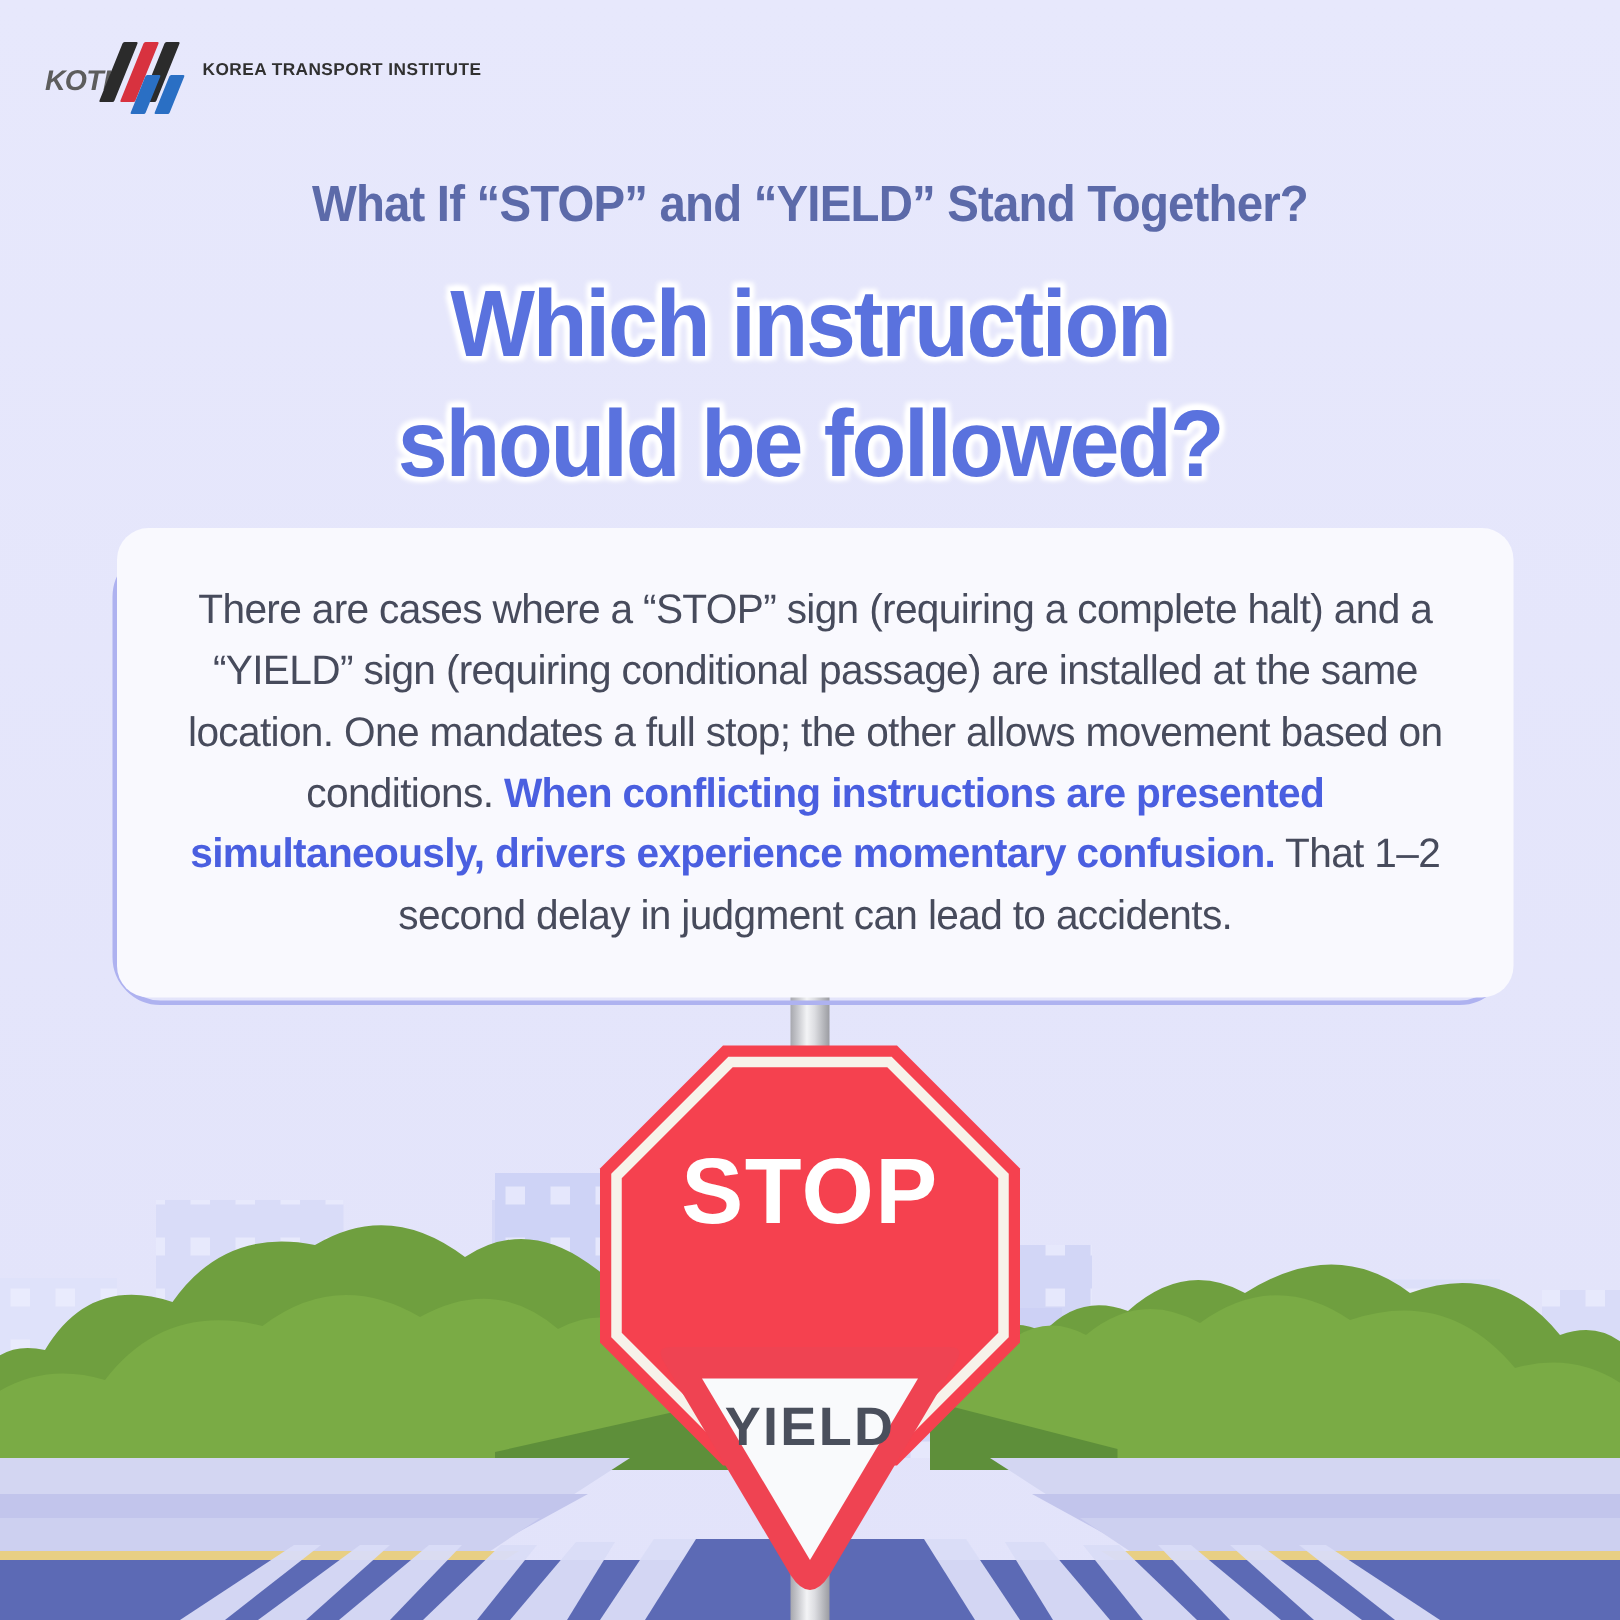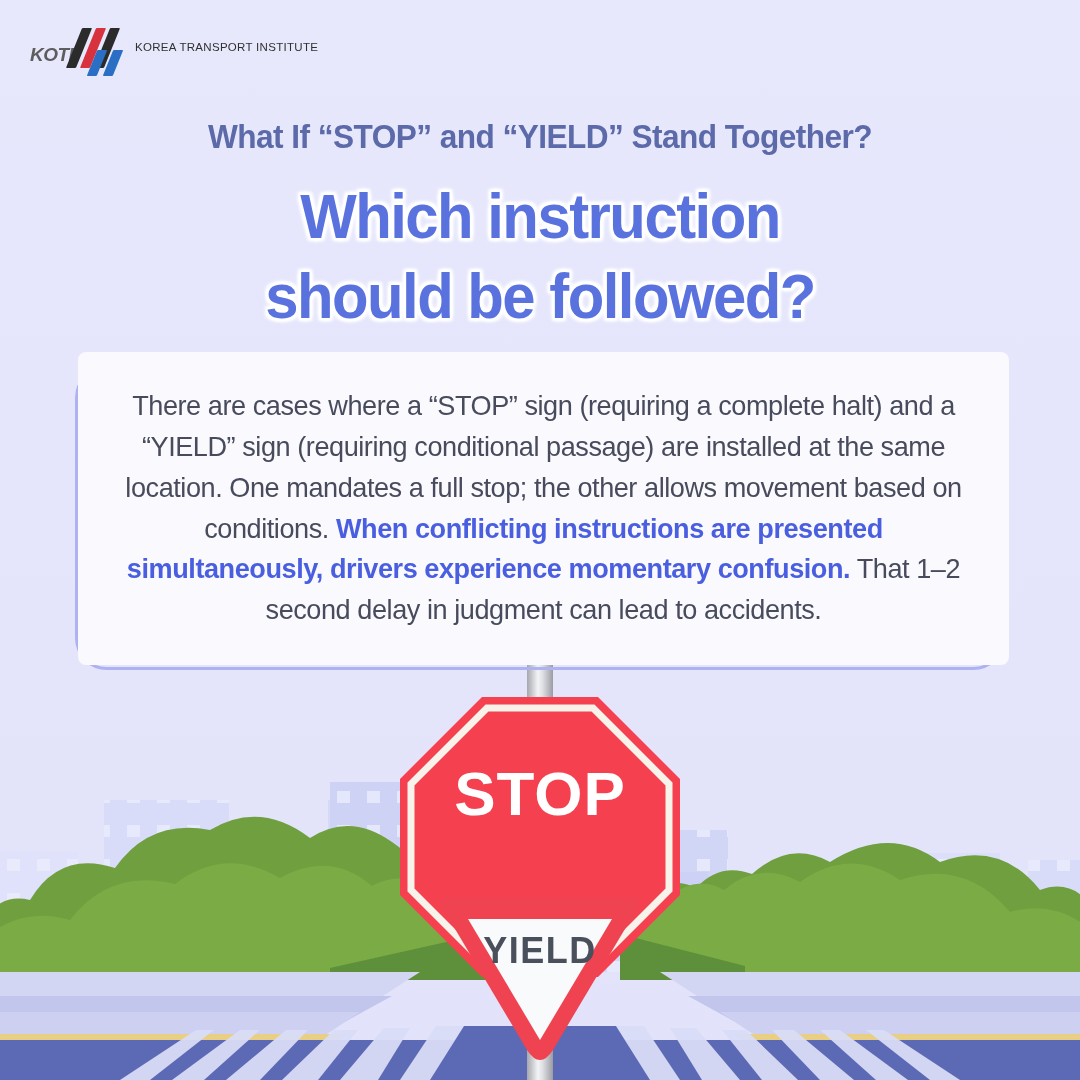--- a/index.html
+++ b/index.html
@@ -24,21 +24,21 @@
     color:#5d5d5d;letter-spacing:-0.5px;
     font-family:"Liberation Sans", sans-serif;
   }
   .slash{position:absolute;width:10px;height:40px;transform:skewX(-22deg);border-radius:1px;}
   .logo-text{display:flex;flex-direction:column;justify-content:center;}
   .logo-kr{
     font-size:25px;font-weight:700;color:#2b52a6;letter-spacing:-1px;
     line-height:1.05;
   }
   .logo-en{
-    font-size:11.5px;font-weight:400;color:#303030;letter-spacing:0.3px;
+    font-size:11.5px;font-weight:700;color:#303030;letter-spacing:0.3px;
     line-height:1.1;margin-top:1px;
   }
 
   
   .kicker{
     position:absolute;left:0;right:0;top:117px;text-align:center;
     font-size:34px;font-weight:700;color:#5c6aa9;
     letter-spacing:-0.6px;
     transform:scaleX(0.93);
   }
@@ -56,21 +56,21 @@
   .headline .hl-line{display:block;}
 
   
   .card-wrap{position:absolute;left:72px;top:352px;width:936px;height:322px;}
   .card-outline{
     position:absolute;left:3px;top:14px;width:930px;height:304px;
     border:3px solid #aeb2f0;border-radius:32px;box-sizing:border-box;
   }
   .card{
     position:absolute;left:6px;top:0px;width:931px;height:313px;
-    background:#f9f9fe;border-radius:8px;box-sizing:border-box;
+    background:#f9f9fe;border-radius:21px;box-sizing:border-box;
     display:flex;align-items:center;justify-content:center;
   }
   .card-text{
     text-align:center;font-size:27.5px;line-height:1.49;
     color:#474b5c;letter-spacing:-0.45px;padding:0 22px;
     transform:scaleX(0.985);
   }
   .card-text b{color:#4a5fe0;font-weight:700;}
 
   

